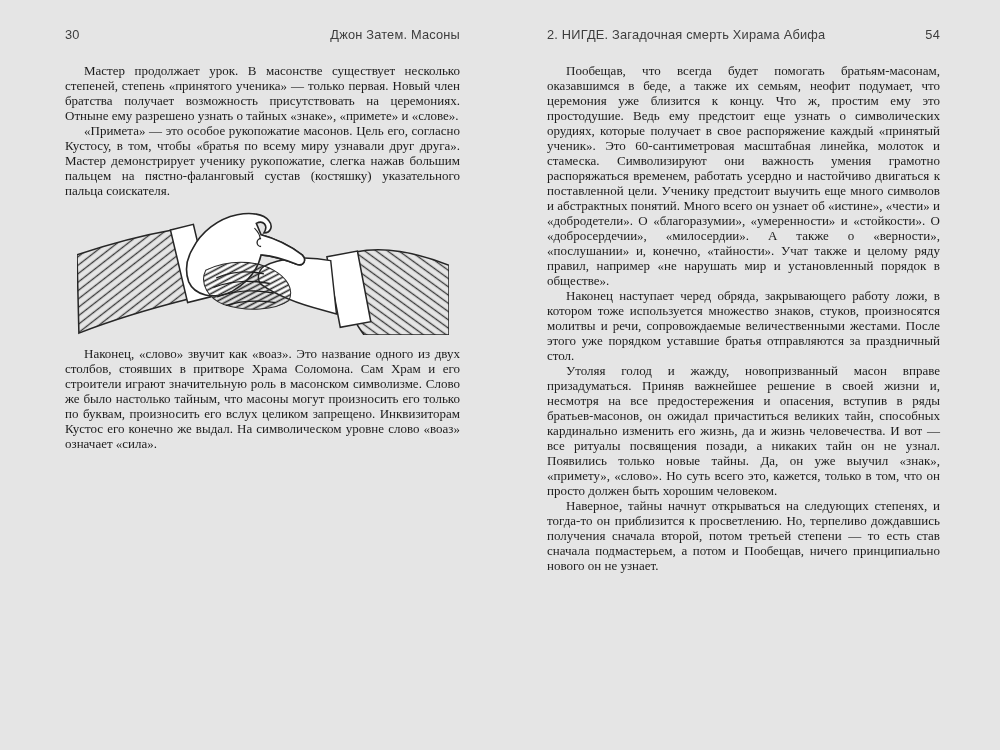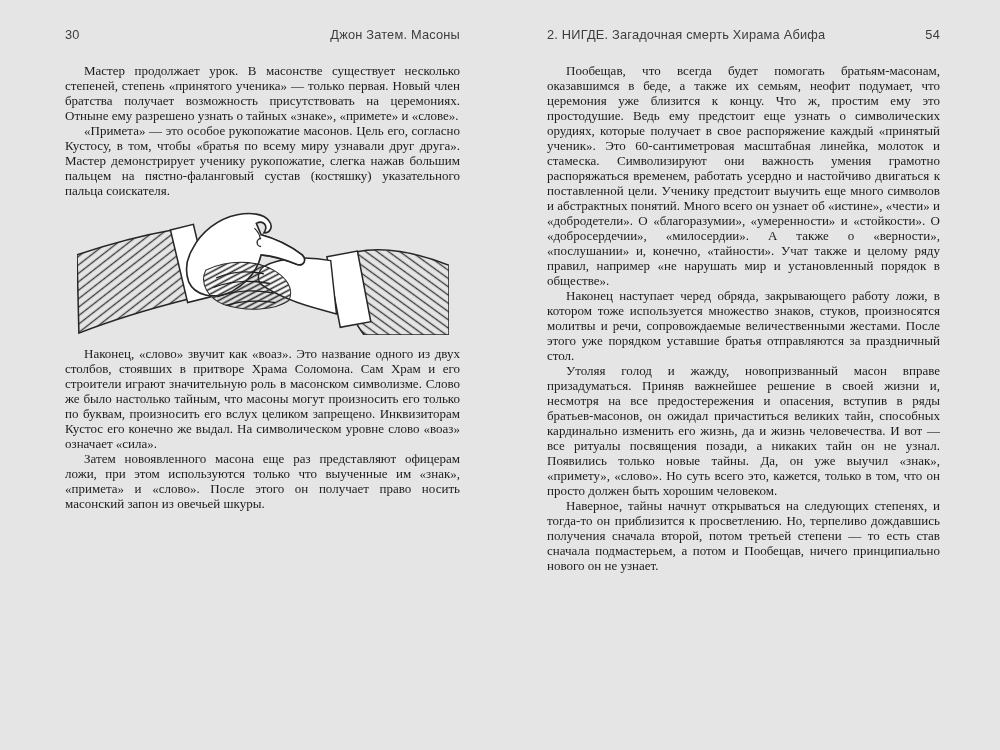--- a/index.html
+++ b/index.html
@@ -105,21 +105,20 @@
           <path d="M147 90 Q 174 80 206 86" fill="none" stroke="#1f1f1f" stroke-width="1.4"></path>
           <path d="M156 99 Q 180 92 208 96" fill="none" stroke="#1f1f1f" stroke-width="1.4"></path>
 
           <path d="M193 25 C 208 29, 224 37, 236 46 C 241 51, 238 58, 231 56 C 218 51, 204 47, 193 46" fill="#ffffff" stroke="#262626" stroke-width="1.6"></path>
         </svg>
       </figure>
 
       <div>
 
       <p class="para">Наконец, «слово» звучит как «воаз». Это название одного из двух столбов, стоявших в притворе Храма Соломона. Сам Храм и его строители играют значительную роль в масонском символизме. Слово же было настолько тайным, что масоны могут произносить его только по буквам, произносить его вслух целиком запрещено. Инквизиторам Кустос его конечно же выдал. На символическом уровне слово «воаз» означает «сила».</p>
-          <p class="para">Затем новоявленного масона еще раз представляют офицерам ложи, при этом используются только что выученные им «знак», «примета» и «слово». После этого он получает право носить масонский запон из овечьей шкуры.</p>
         </div>
     </div>
   </section>
 
   <section class="page page-right">
     <header class="pg-header">
       <span>2. НИГДЕ. Загадочная смерть Хирама Абифа</span>
       <span>54</span>
     </header>
 

